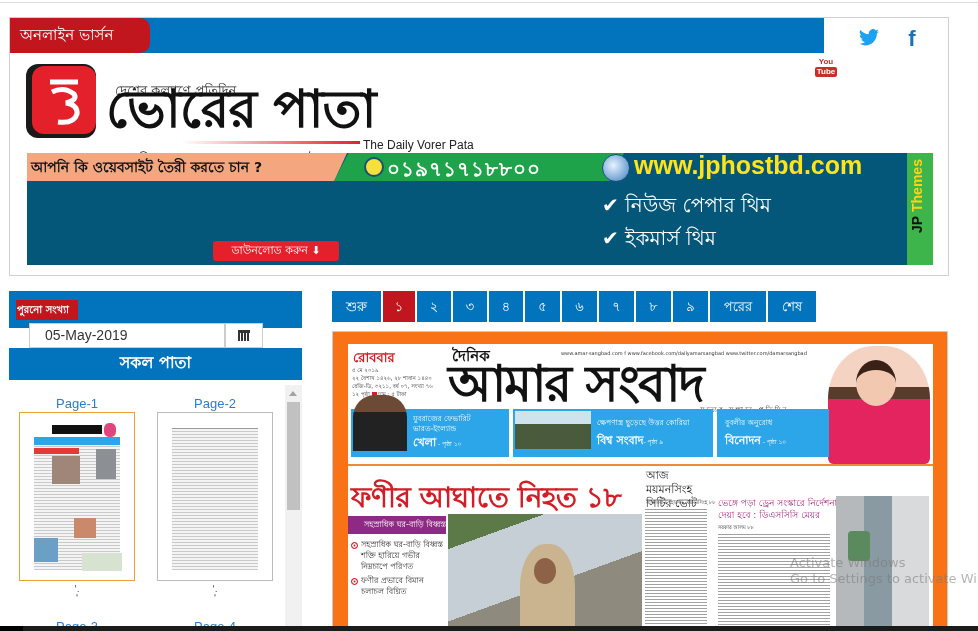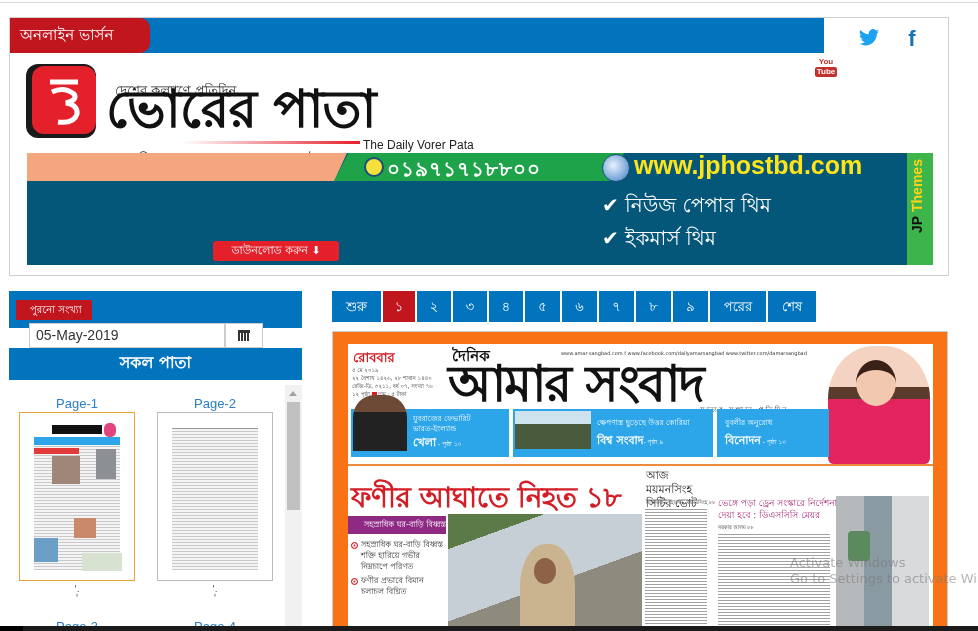--- a/index.html
+++ b/index.html
@@ -42,22 +42,22 @@
   .ad-url { position: absolute; left: 607px; top: -2px; font-size: 25px; color: #ffe41a; font-weight: bold; font-family: "Liberation Sans", sans-serif; }
   .ad-check { position: absolute; left: 575px; font-size: 20px; color: #fff; white-space: nowrap; }
   .ad-check.c1 { top: 37px; }
   .ad-check.c2 { top: 70px; }
   .ad-side { position: absolute; left: 880px; top: 0; width: 26px; height: 112px; background: #3db54a; }
   .ad-side-text { position: absolute; left: 2px; top: 80px; transform: rotate(-90deg); transform-origin: left top; font-size: 14px; font-weight: bold; color: #ffd21a; white-space: nowrap; font-family: "Liberation Sans", sans-serif; }
   .ad-side-text span { color: #111; }
 
   
   .sidebar-top { position: absolute; left: 9px; top: 291px; width: 293px; height: 37px; background: #0273bd; }
-  .archive-tag { position: absolute; left: 16px; top: 300px; width: 76px; height: 20px; background: #c1161e; color: #fff; font-size: 10px; line-height: 20px; padding-left: 14px; font-weight: normal; }
-  .date-input { position: absolute; left: 29px; top: 323px; width: 196px; height: 25px; border: 1px solid #cccccc; background: #fff; font-family: "Liberation Sans", sans-serif; font-size: 14px; color: #333; padding-left: 6px; line-height: 23px; }
+  .archive-tag { position: absolute; left: 16px; top: 300px; width: 62px; height: 20px; background: #c1161e; color: #fff; font-size: 10px; line-height: 20px; padding-left: 1px; font-weight: bold; }
+  .date-input { position: absolute; left: 29px; top: 323px; width: 196px; height: 25px; border: 1px solid #cccccc; background: #fff; font-family: "Liberation Sans", sans-serif; font-size: 14px; color: #333; padding-left: 15px; line-height: 23px; }
   .date-btn { position: absolute; left: 225px; top: 323px; width: 38px; height: 25px; border: 1px solid #cccccc; background: #fff; display: flex; align-items: center; justify-content: center; }
   .cal-icon { width: 12px; height: 11px; background: repeating-linear-gradient(to right, #333 0 2px, #fff 2px 3px); border-top: 3px solid #333; }
   .all-pages { position: absolute; left: 9px; top: 348px; width: 293px; height: 32px; background: #0273bd; color: #fff; font-size: 16px; font-weight: bold; text-align: center; line-height: 30px; }
 
   .thumbs { position: absolute; left: 9px; top: 385px; width: 293px; height: 246px; overflow: hidden; }
   .thumb-label { position: absolute; font-family: "Liberation Sans", sans-serif; font-size: 13px; color: #2a7ec7; width: 116px; text-align: center; }
   .thumb { position: absolute; width: 116px; height: 169px; background: #fff; border: 1px solid #bbbbbb; padding: 10px 14px; }
   .thumb.active { border-color: #e8a13d; }
   .thumb-inner { width: 100%; height: 100%; background: repeating-linear-gradient(to bottom, #f4f4f4 0 2px, #c9c9c9 2px 3px); position: relative; }
   .thumb1 .t-mast { position: absolute; left: 0; top: 0; width: 100%; height: 14px; background: #fff; }
@@ -159,20 +159,21 @@
     </div>
   </div>
   <div class="logo-tagline">দেশের কল্যাণে প্রতিদিন</div>
   <div class="logo-title">ভোরের পাতা</div>
   <div class="logo-line"></div>
   <div class="logo-en">The Daily Vorer Pata</div>
   <div class="logo-date">রবিবার, ০৫ মে ২০১৯, ২২ বৈশাখ ১৪২৬</div>
 
   <div class="ad">
     <div class="ad-strip-left"></div>
+    <div class="ad-strip-left-text">আপনি কি ওয়েবসাইট তৈরী করতে চান ?</div>
     <div class="ad-strip-green"></div>
     <div class="ad-phone-icon"></div>
     <div class="ad-phone">০১৯৭১৭১৮৮০০</div>
     <div class="ad-download">ডাউনলোড করুন ⬇</div>
     <div class="ad-globe"></div>
     <div class="ad-url">www.jphostbd.com</div>
     <div class="ad-check c1">✔ নিউজ পেপার থিম</div>
     <div class="ad-check c2">✔ ইকমার্স থিম</div>
     <div class="ad-side">
       <div class="ad-side-text"><span>JP</span><b> Themes</b></div>

